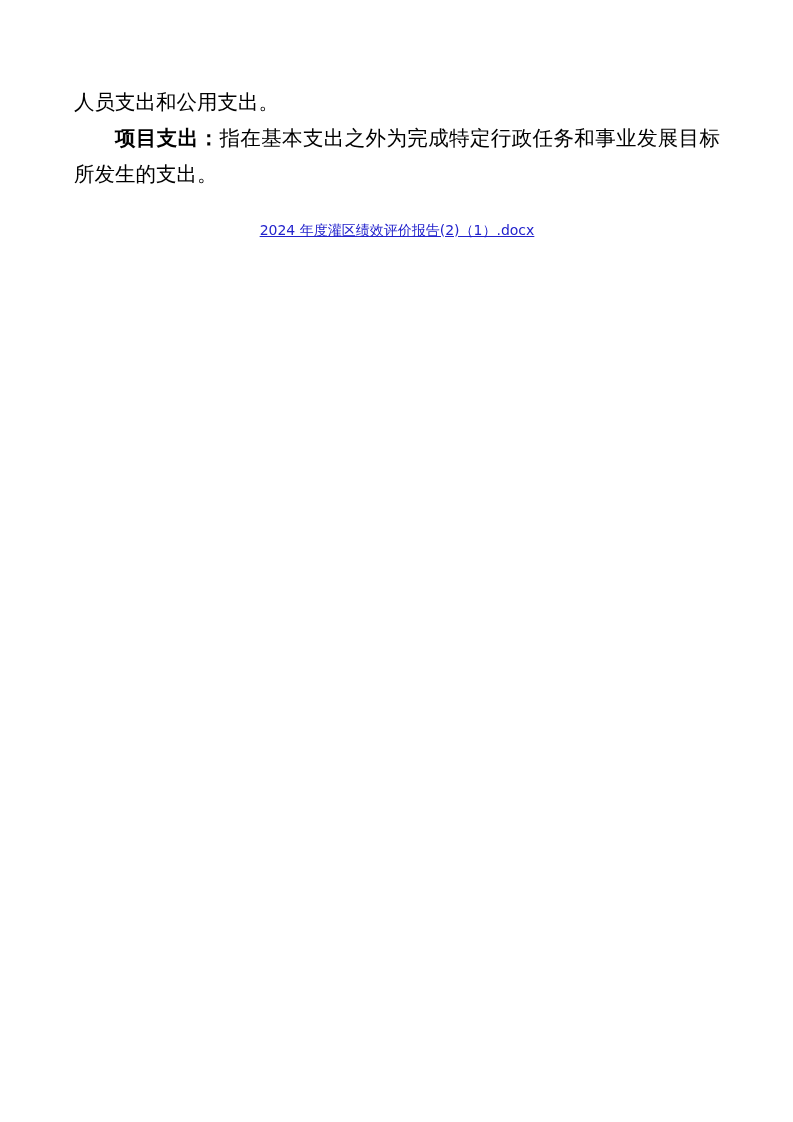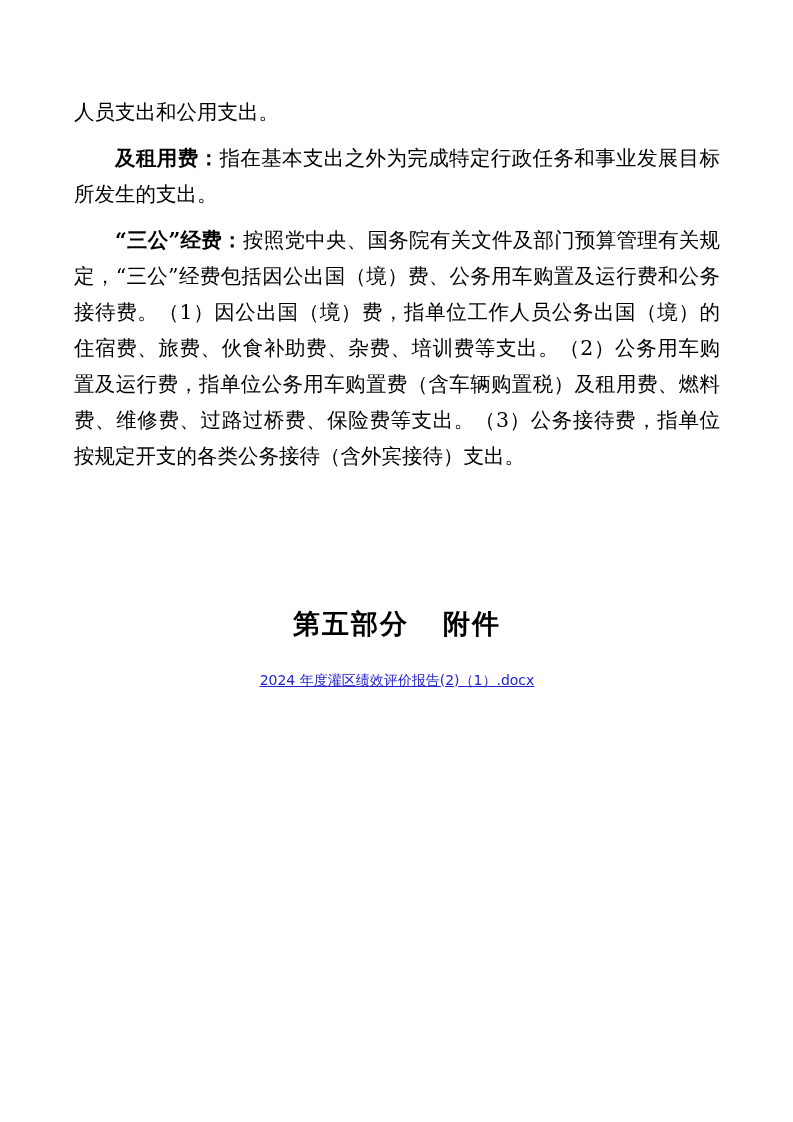--- a/index.html
+++ b/index.html
@@ -23,21 +23,21 @@
     height: 1122px;
     background: #ffffff;
   }
   .content {
     position: absolute;
     left: 74px;
     top: 84px;
     width: 646px;
   }
   p.para {
-    margin: 10px 0 0 0;
+    margin: 0 0 0 0;
     font-size: 20.5px;
     line-height: 36px;
     text-align: justify;
     text-justify: inter-ideograph;
     letter-spacing: 0px;
   }
   p.indent {
     text-indent: 41px;
   }
   .lead {
@@ -71,31 +71,25 @@
 <body>
 
 <div class="page">
   <div class="content">
 
     <p class="para">
       <span>人员支出和公用支出。</span>
     </p>
 
     <p class="para indent">
-      <span class="lead">及租用费：</span><span>指在基本支出之外为完成特定行政任务和事业发展目标所发生的支出。</span>
+      <span class="lead">项目支出：</span><span>指在基本支出之外为完成特定行政任务和事业发展目标所发生的支出。</span>
     </p>
 
 
-    <p class="para indent">
-      <span class="lead">“三公”经费：</span><span>按照党中央、国务院有关文件及部门预算管理有关规定，“三公”经费包括因公出国（境）费、公务用车购置及运行费和公务接待费。（1）因公出国（境）费，指单位工作人员公务出国（境）的住宿费、旅费、伙食补助费、杂费、培训费等支出。（2）公务用车购置及运行费，指单位公务用车购置费（含车辆购置税）及租用费、燃料费、维修费、过路过桥费、保险费等支出。（3）公务接待费，指单位按规定开支的各类公务接待（含外宾接待）支出。</span>
-    </p>
 
 
-    <div class="section-title">
-      <span>第五部分</span><span class="gap"></span><span>附件</span>
-    </div>
 
     <div class="attachment">
       <a href="#">2024 年度灌区绩效评价报告(2)（1）.docx</a>
     </div>
 
   </div>
 </div>
 
 </body></html>

